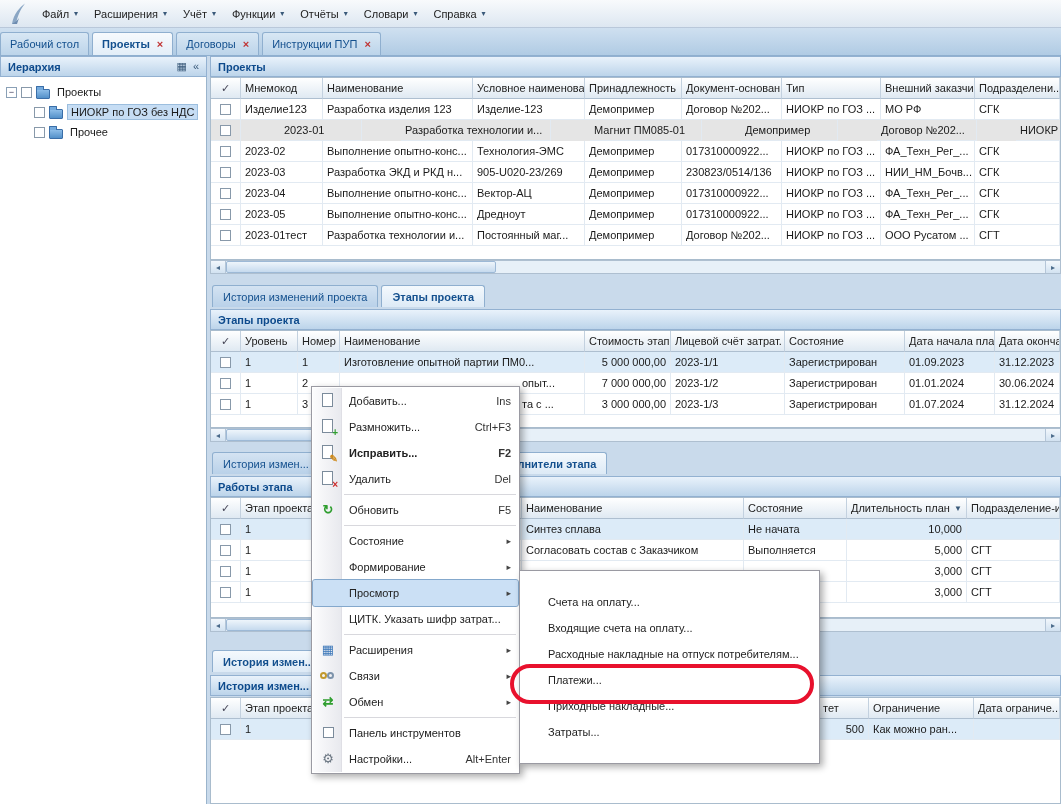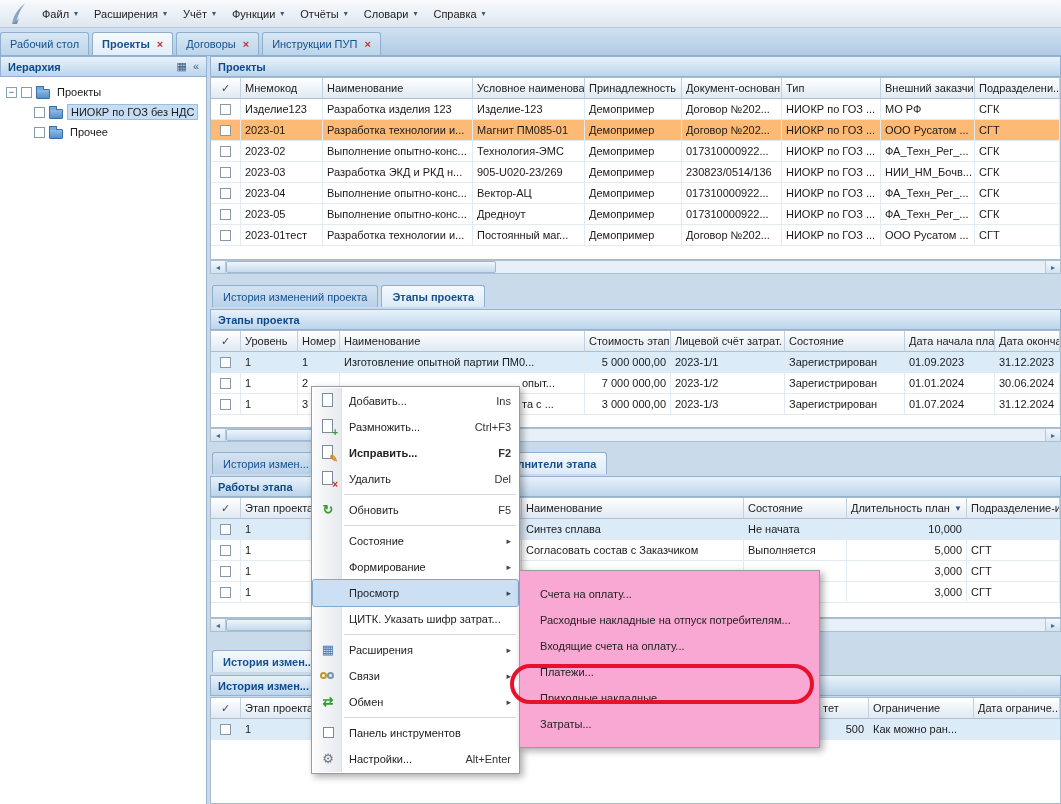--- a/index.html
+++ b/index.html
@@ -50,21 +50,21 @@
   
   .grid { position:absolute; background:#fff; border:1px solid #a9bccd; overflow:hidden; }
   .ghead { display:flex; height:21px; }
   .ghead .cell { background:linear-gradient(#ffffff,#dfe9f2); border-right:1px solid #c3d1df;
     border-bottom:1px solid #aebfd0; color:#222; }
   .cell { flex:0 0 auto; display:flex; align-items:center; padding:0 4px;
     overflow:hidden; white-space:nowrap; }
   .grow { display:flex; height:21px; background:#fff;text-align:center; }
   .grow .cell { border-right:1px solid #e2eaf2; border-bottom:1px solid #e2eaf2; }
   .grow.cur { background:#dcebf8; }
-  .grow.selrow { background:#fdba74; }
+  .grow.selrow { background:#e5e5e5;gap:39px; }
   .cell.chk { justify-content:center; padding:0; color:#445; }
   .cell.num { justify-content:flex-end; }
   .cell.shift { padding-left:182px; }
   .sort-ic { font-size:8px; color:#3a5a7a; margin-left:4px; }
 
   .g-pr .c0{width:30px}.g-pr .c1{width:82px}.g-pr .c2{width:150px}.g-pr .c3{width:112px}.g-pr .c4{width:97px}.g-pr .c5{width:100px}.g-pr .c6{width:99px}.g-pr .c7{width:94px}.g-pr .c8{width:85px}
   .g-st .c0{width:30px}.g-st .c1{width:57px}.g-st .c2{width:42px}.g-st .c3{width:245px}.g-st .c4{width:86px}.g-st .c5{width:114px}.g-st .c6{width:120px}.g-st .c7{width:90px}.g-st .c8{width:65px}
   .g-wk .c0{width:30px}.g-wk .c1{width:281px}.g-wk .c2{width:222px}.g-wk .c3{width:103px}.g-wk .c4{width:120px}.g-wk .c5{width:93px}
   .g-hi .c0{width:30px}.g-hi .c1{width:178px}.g-hi .c2{width:190px}.g-hi .c3{width:210px}.g-hi .c4{width:50px}.g-hi .c5{width:105px}.g-hi .c6{width:86px}
 
@@ -102,22 +102,22 @@
   .ov-green{color:#2f9e2f}.ov-orange{color:#cf8a1b}.ov-red{color:#cc2b2b}
   .gicon{color:#2f9e2f;font-weight:bold}
   .bicon{color:#3a76b8}
   .graygear{color:#6b7682}
   .ic-box{position:absolute;left:4px;top:2px;width:11px;height:11px;border:1px solid #7b8b9b;background:#fff}
   .links-ic i{position:absolute;width:7px;height:7px;border:2px solid #c2992d;border-radius:50%;top:4px;}
   .links-ic i.r1{left:1px}
   .links-ic i.r2{left:8px;border-color:#7d93ab}
 
   
-  .smenu { position:absolute; left:519px; top:570px; width:301px; background:#f9a8d4;
-    border:1px solid #9a9aa2; box-shadow:3px 3px 7px rgba(0,0,0,.33); padding:10px; z-index:55; }
+  .smenu { position:absolute; left:519px; top:570px; width:301px; background:#ffffff;
+    border:1px solid #9a9aa2; box-shadow:3px 3px 7px rgba(0,0,0,.33); padding:18px; z-index:55; }
   .sitem { height:26px; display:flex; align-items:center; padding:0 10px; color:#222; white-space:nowrap; }
 
   
   .annotation-ellipse { position:absolute; left:510px; top:664px; width:304px; height:40px;
     border:4px solid #e8112d; border-radius:20px; z-index:60; pointer-events:none; }
 </style>
 </head>
 <body>
 
 <div class="app">
@@ -570,24 +570,24 @@
       <span class="lab">Настройки...</span>
       <span class="sc">Alt+Enter</span>
     </div>
   </div>
 
   <div class="smenu">
     <div class="sitem">
         <span>Счета на оплату...</span>
       </div>
     <div class="sitem">
+        <span>Входящие счета на оплату...</span>
+      </div>
+    <div class="sitem">
         <span>Расходные накладные на отпуск потребителям...</span>
-      </div>
-    <div class="sitem">
-        <span>Входящие счета на оплату...</span>
       </div>
     <div class="sitem">
         <span>Платежи...</span>
       </div>
     <div class="sitem">
         <span>Приходные накладные...</span>
       </div>
     <div class="sitem">
         <span>Затраты...</span>
       </div>

